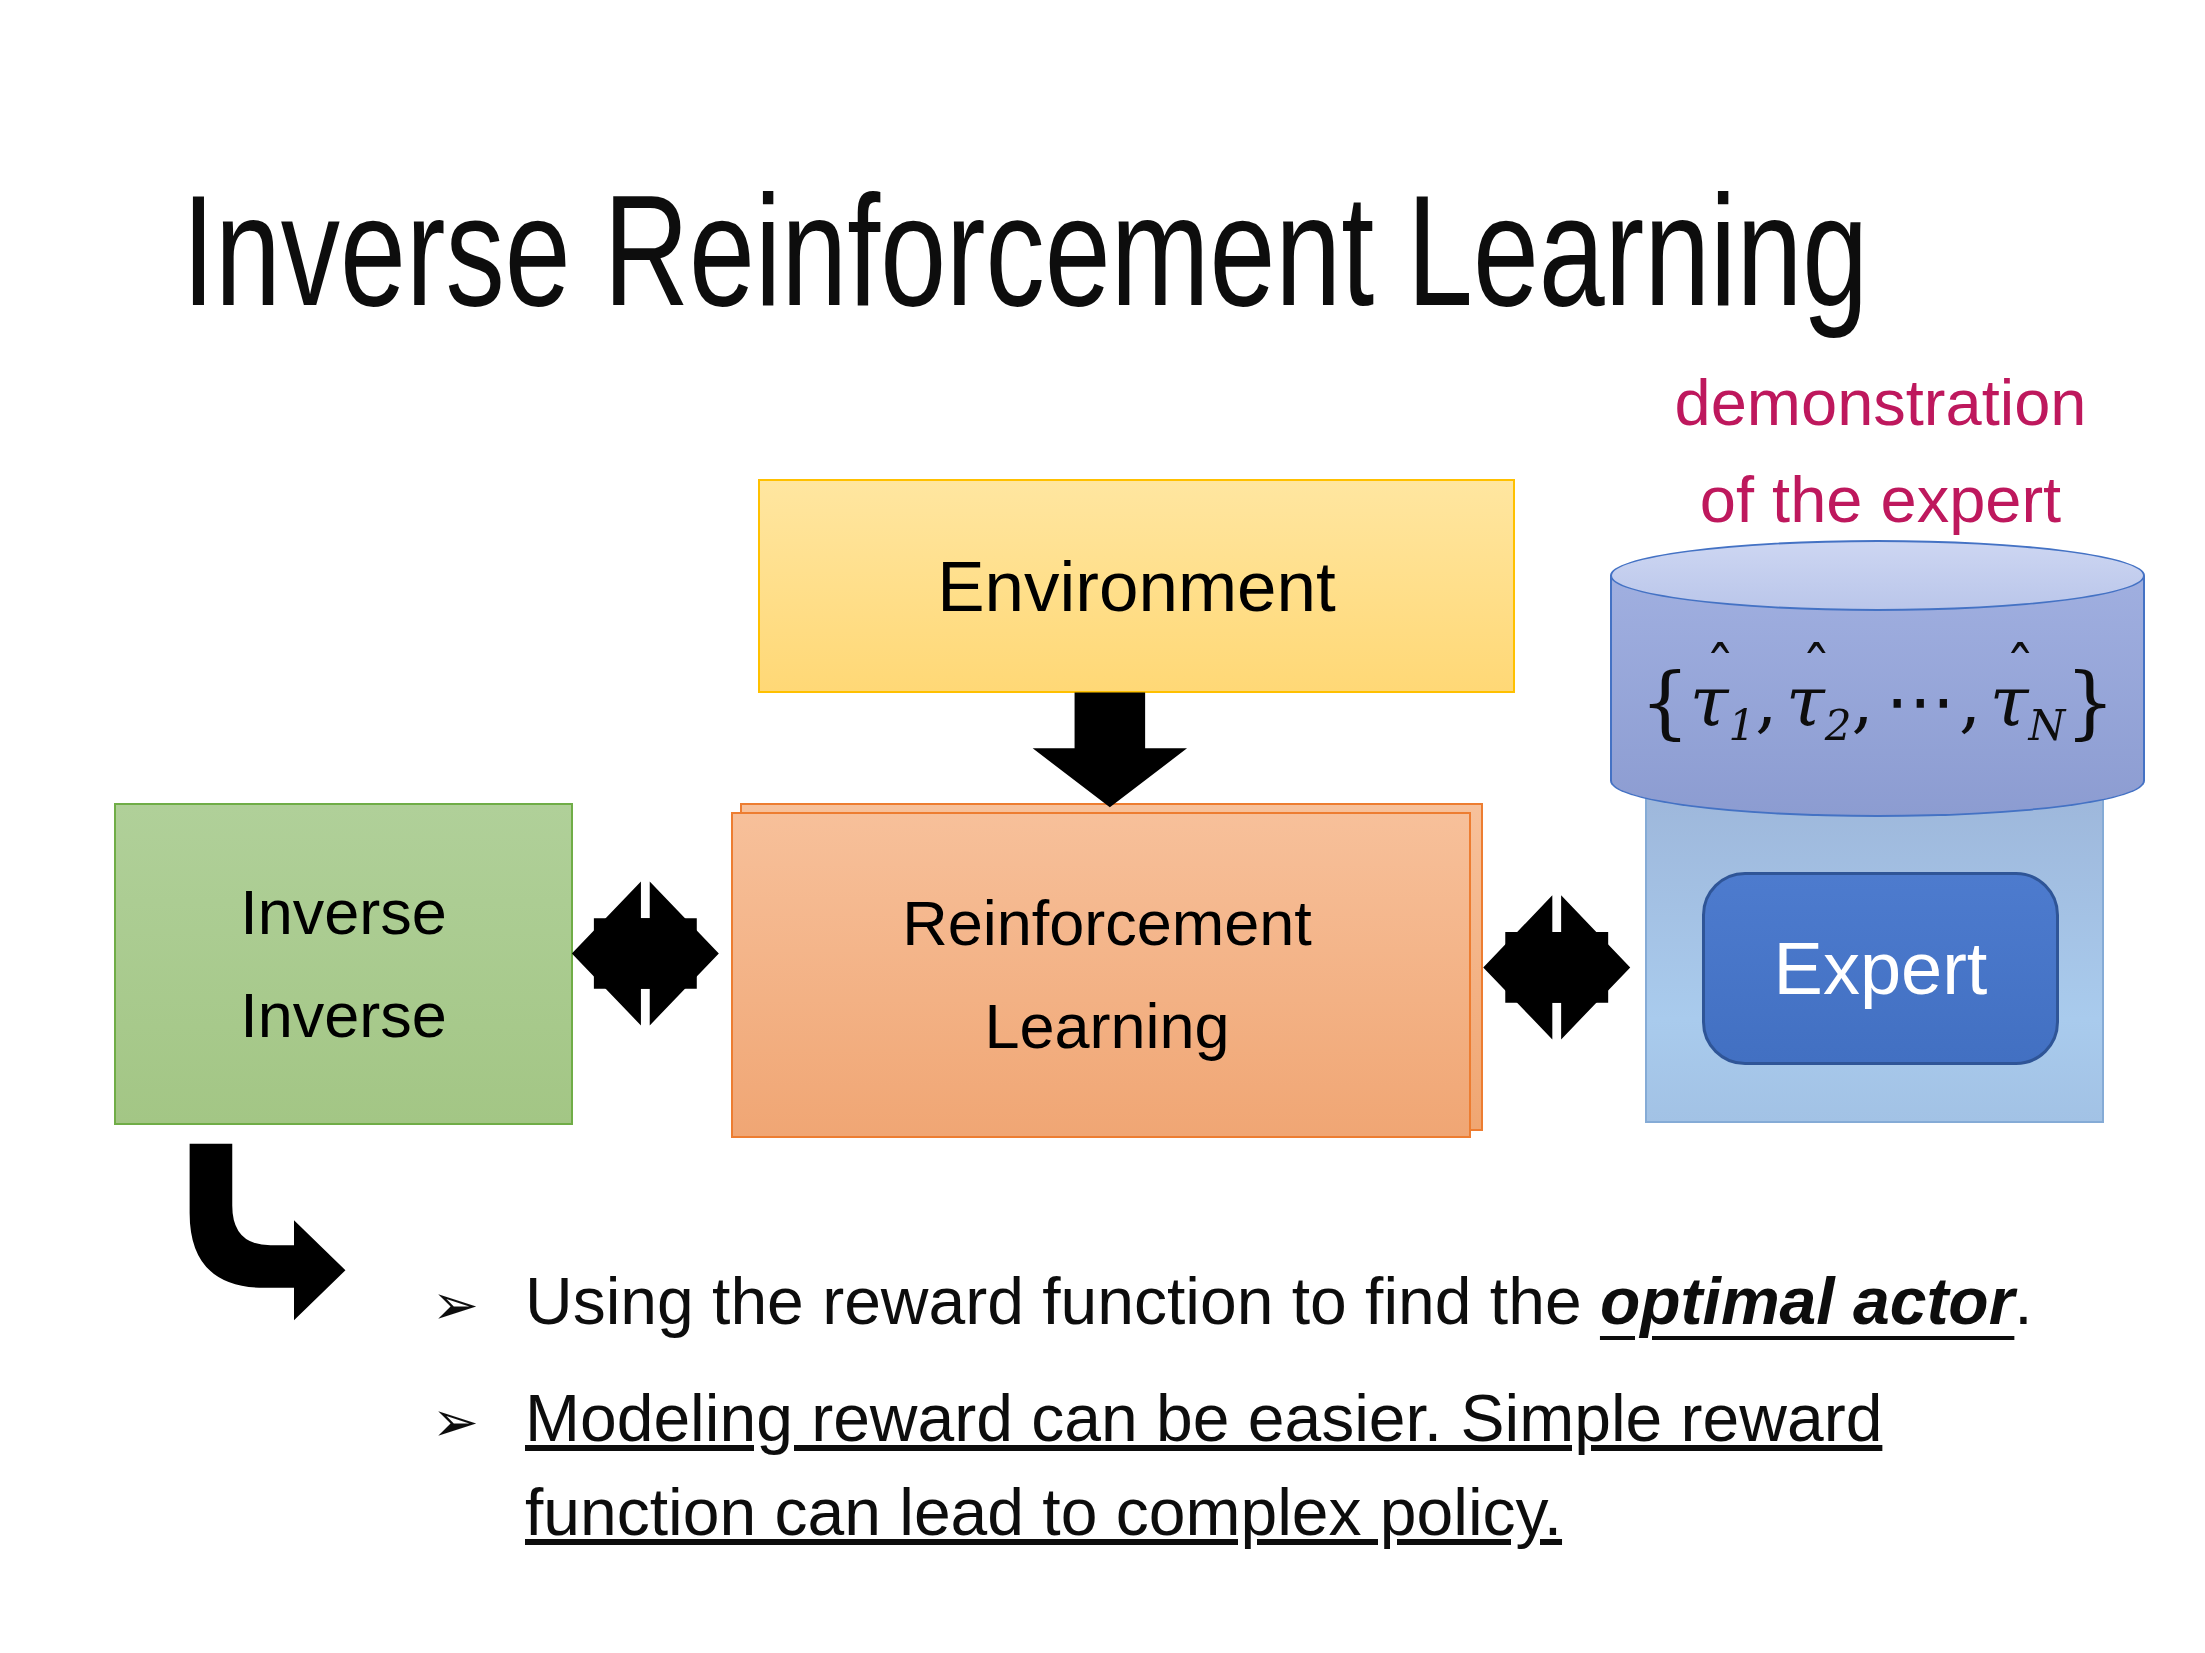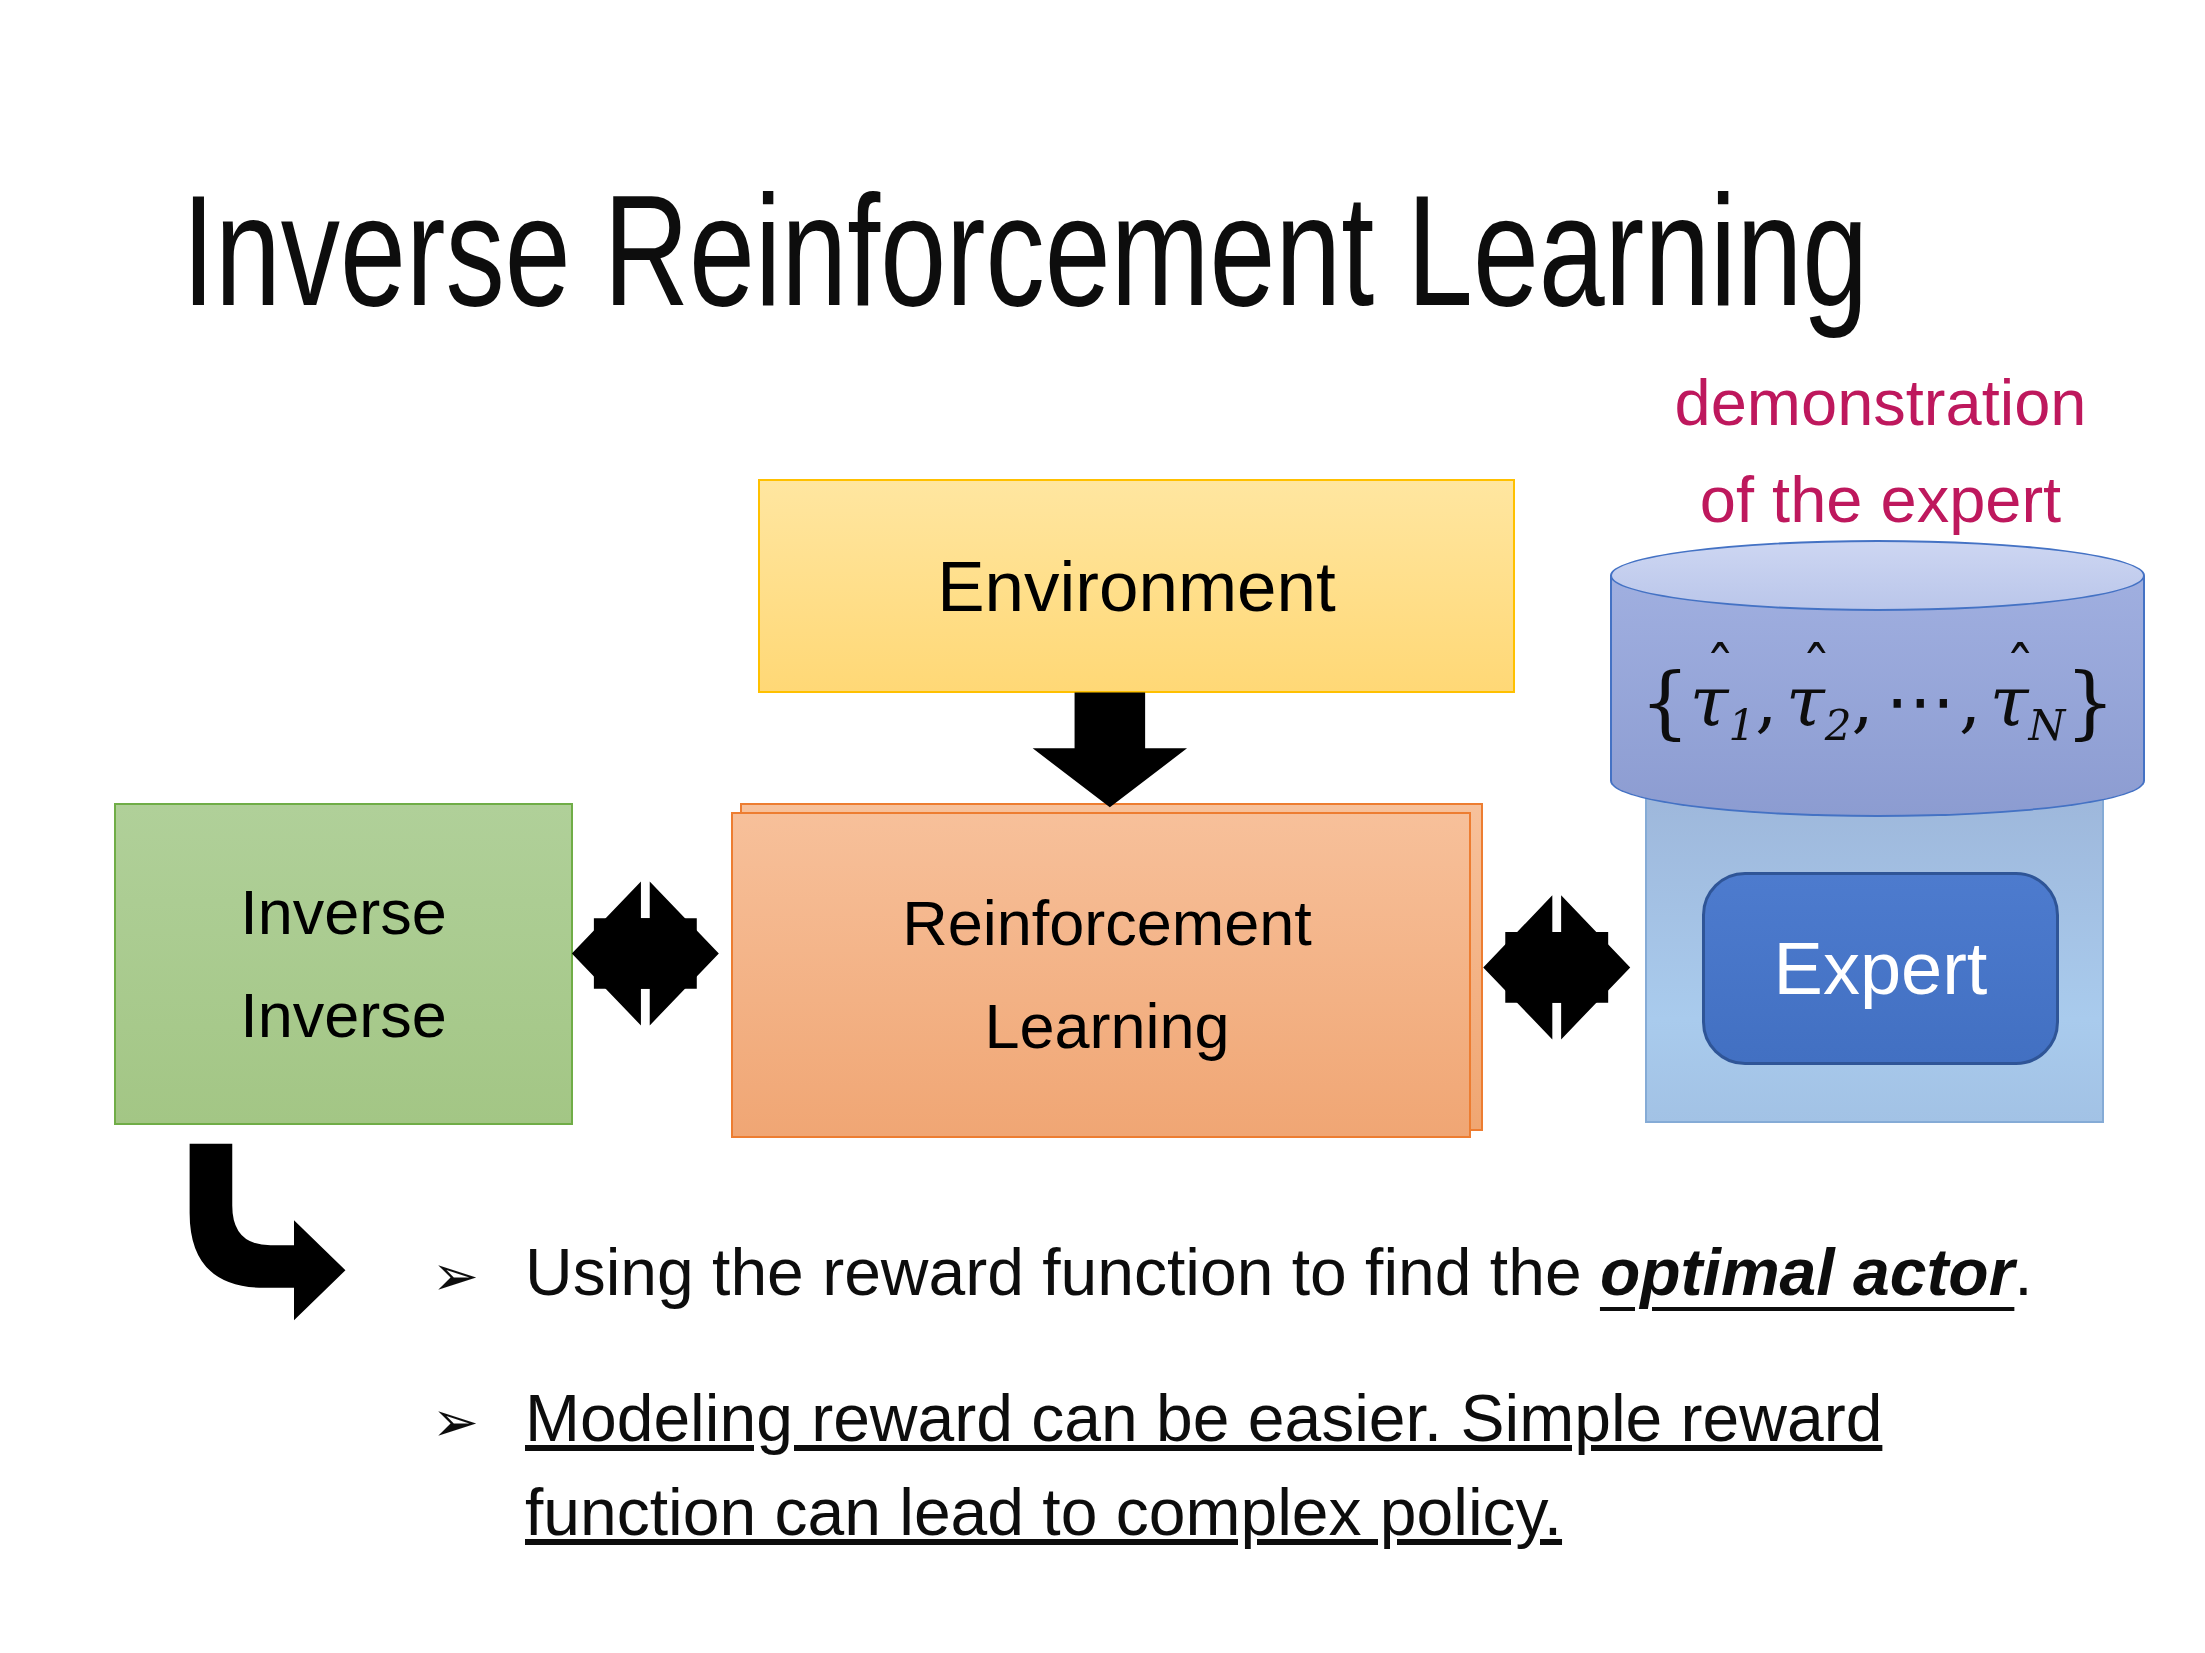--- a/index.html
+++ b/index.html
@@ -56,21 +56,21 @@
   .cyl-math .brace{font-style:normal;font-size:1.12em;vertical-align:-0.05em;}
   .tau{position:relative;display:inline-block;font-style:italic;}
   .tau .hat{position:absolute;left:0.26em;top:-0.42em;font-style:normal;font-size:0.85em;}
   .cyl-math sub{font-size:0.60em;vertical-align:sub;font-style:italic;}
   .cyl-math .comma{font-style:normal;margin-right:0.12em;}
   .cyl-math .dots{font-style:normal;font-family:"DejaVu Sans",sans-serif;margin:0 0.05em;}
 
   
   .bullet{position:absolute;font-size:66px;color:#0d0d0d;z-index:5;}
   .bullet .marker{display:inline-block;width:93px;margin-left:-93px;font-size:56px;color:#0d0d0d;}
-  .bullet1{left:432px;top:1229px;white-space:nowrap;padding-left:93px;line-height:86px;}
+  .bullet1{left:432px;top:1265px;white-space:nowrap;padding-left:93px;line-height:72px;}
   .bullet2{left:432px;top:1373px;width:1411px;padding-left:93px;line-height:91px;text-decoration:underline;}
   .emph{font-weight:bold;font-style:italic;text-decoration:underline;
         text-decoration-thickness:4.4px;text-underline-offset:11.8px;}
 
   
   .arrows{position:absolute;left:0;top:0;width:2205px;height:1654px;z-index:4;pointer-events:none;}
 </style>
 </head>
 <body>
 

